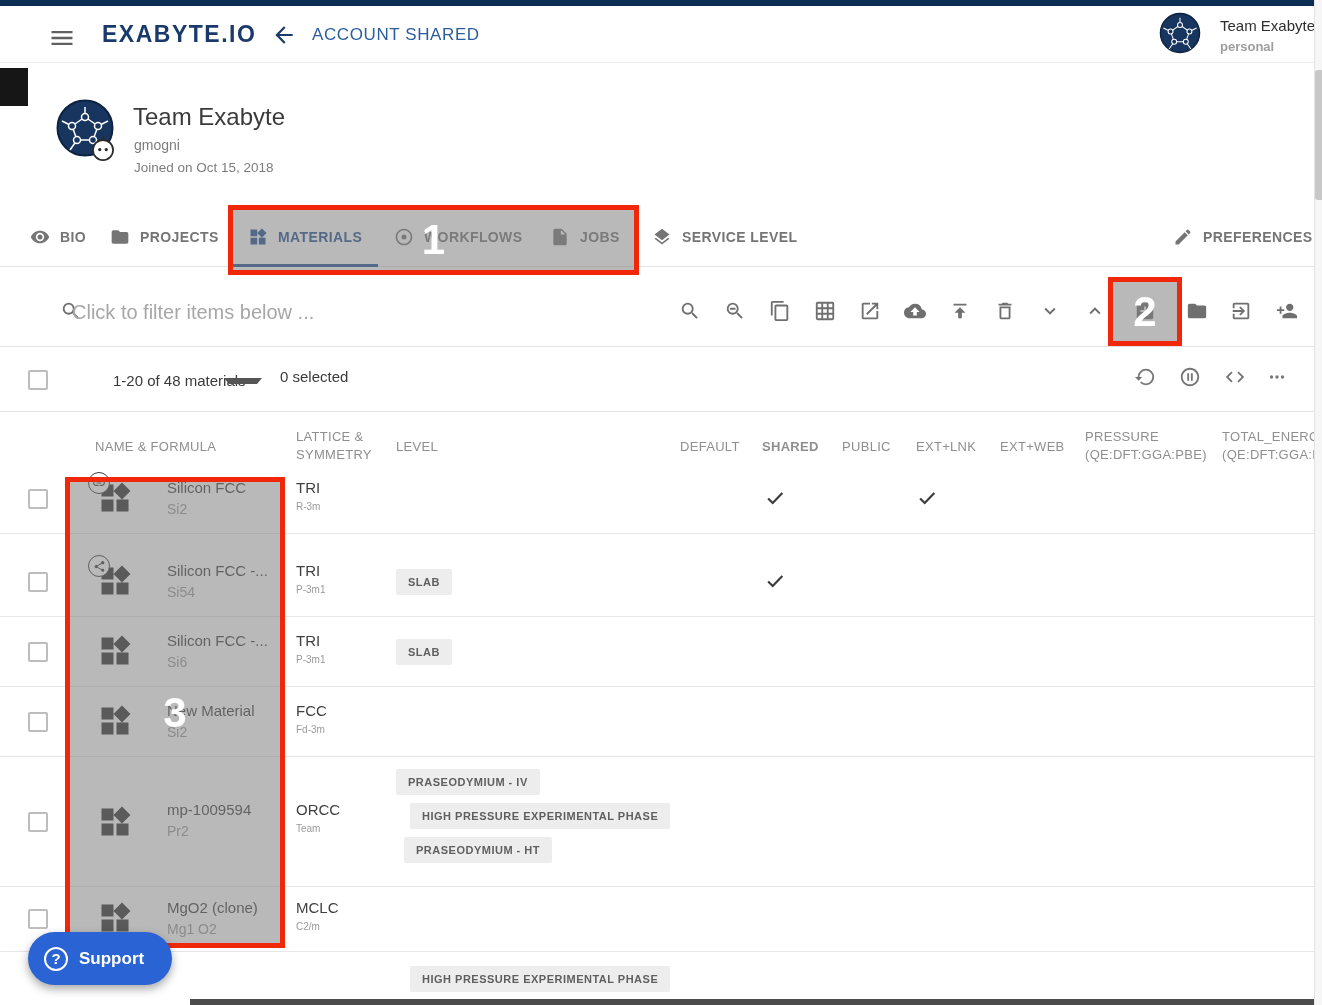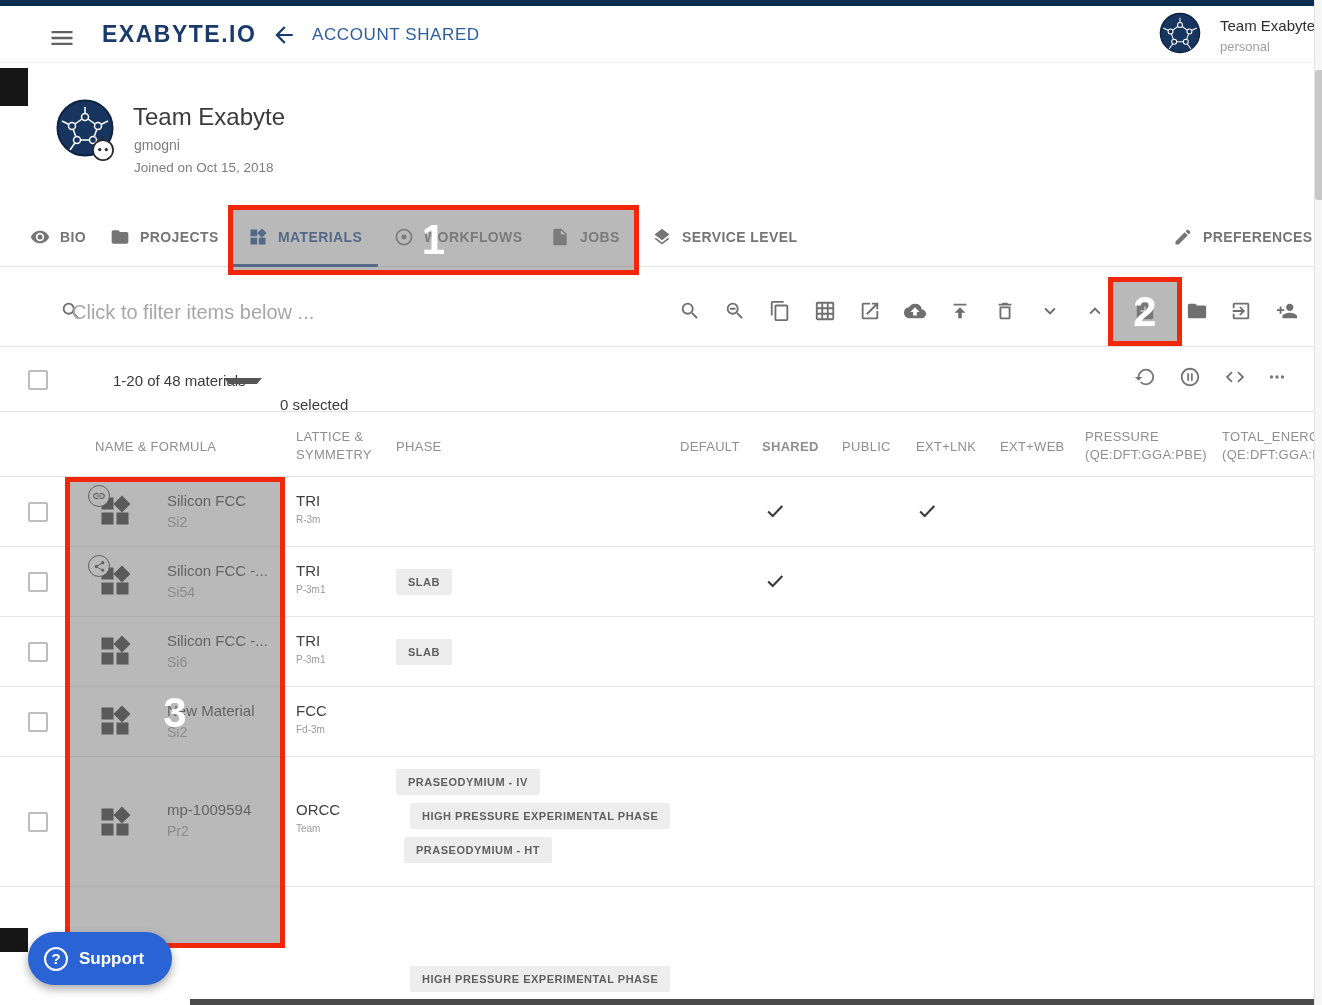--- a/index.html
+++ b/index.html
@@ -109,21 +109,21 @@
         <circle cx="29" cy="29" r="27" fill="#17355e" stroke="#0d2342" stroke-width="2"></circle>
         <path d="M29 18L16 27M29 18l13 9M16 27l5 14M42 27l-5 14M21 41h16M29 18V8M16 27L6 22M42 27l10-5M21 41l-7 10M37 41l7 10" stroke="#fff" stroke-width="1.4" fill="none"></path>
         <circle cx="29" cy="18" r="3.4" fill="#17355e" stroke="#fff" stroke-width="1.4"></circle>
         <circle cx="16" cy="27" r="3.4" fill="#17355e" stroke="#fff" stroke-width="1.4"></circle>
         <circle cx="42" cy="27" r="3.4" fill="#17355e" stroke="#fff" stroke-width="1.4"></circle>
         <circle cx="21" cy="41" r="3.4" fill="#17355e" stroke="#fff" stroke-width="1.4"></circle>
         <circle cx="37" cy="41" r="3.4" fill="#17355e" stroke="#fff" stroke-width="1.4"></circle>
       </svg>
     </div>
     <div class="abs acct-name" style="left:1192px;top:11px;">Team Exabyte</div>
-    <div class="abs acct-type" style="left:1192px;top:33px;">personal</div>
+    <div class="abs acct-type" style="left:1192px;top:33px;font-weight:bold;">personal</div>
   </div>
 
   <div class="abs" style="left:28px;top:99px;width:58px;height:58px;">
     <svg width="58" height="58" viewBox="0 0 58 58">
       <circle cx="29" cy="29" r="27.5" fill="#17355e" stroke="#0d2342" stroke-width="2"></circle>
       <path d="M29 18L16 27M29 18l13 9M16 27l5 14M42 27l-5 14M21 41h16M29 18V8M16 27L6 22M42 27l10-5M21 41l-7 10M37 41l7 10" stroke="#fff" stroke-width="1.5" fill="none"></path>
       <circle cx="29" cy="18" r="3.5" fill="#17355e" stroke="#fff" stroke-width="1.5"></circle>
       <circle cx="16" cy="27" r="3.5" fill="#17355e" stroke="#fff" stroke-width="1.5"></circle>
       <circle cx="42" cy="27" r="3.5" fill="#17355e" stroke="#fff" stroke-width="1.5"></circle>
       <circle cx="21" cy="41" r="3.5" fill="#17355e" stroke="#fff" stroke-width="1.5"></circle>
@@ -279,21 +279,21 @@
   <div class="tbtn" style="left:1276px;">
     <svg width="22" height="22" viewBox="0 0 24 24">
         <path d="M15 12c2.21 0 4-1.79 4-4s-1.79-4-4-4-4 1.79-4 4 1.79 4 4 4zm-9-2V7H4v3H1v2h3v3h2v-3h3v-2H6zm9 4c-2.67 0-8 1.34-8 4v2h16v-2c0-2.66-5.33-4-8-4z"></path>
       </svg>
   </div>
 
   <div class="abs selbar"></div>
   <div class="checkbox" style="left:28px;top:370px;"></div>
   <div class="abs sel-text" style="left:85px;top:372px;cursor:pointer;">1-20 of 48 materials</div>
   <div class="abs caret-down" style="left:224px;top:378px;"></div>
-  <div class="abs sel-text" style="left:252px;top:396px;">0 selected</div>
+  <div class="abs sel-text" style="left:252px;top:368px;">0 selected</div>
   <div class="sbtn" style="left:1134px;">
     <svg width="22" height="22" viewBox="0 0 24 24">
         <path d="M13 3a9 9 0 0 0-9 9H1l3.89 3.89.07.14L9 12H6a7 7 0 1 1 7 7c-1.93 0-3.68-.79-4.94-2.06l-1.42 1.42A8.954 8.954 0 0 0 13 21a9 9 0 0 0 0-18z"></path>
       </svg>
   </div>
   <div class="sbtn" style="left:1179px;">
     <svg width="22" height="22" viewBox="0 0 24 24">
         <path d="M12 2C6.48 2 2 6.48 2 12s4.48 10 10 10 10-4.48 10-10S17.52 2 12 2zm0 18c-4.41 0-8-3.59-8-8s3.59-8 8-8 8 3.59 8 8-3.59 8-8 8zM9 8h2v8H9V8zm4 0h2v8h-2V8z"></path>
       </svg>
   </div>
@@ -306,30 +306,30 @@
     <svg width="22" height="22" viewBox="0 0 24 24">
         <circle cx="6" cy="12" r="1.8"></circle>
         <circle cx="12" cy="12" r="1.8"></circle>
         <circle cx="18" cy="12" r="1.8"></circle>
       </svg>
   </div>
 
   <div class="abs thead"></div>
   <div class="th" style="left:95px;top:438px;">NAME &amp; FORMULA</div>
   <div class="th" style="left:296px;top:428px;width:78px;">LATTICE &amp; SYMMETRY</div>
-  <div class="th" style="left:396px;top:438px;">PHASE</div>
+  <div class="th" style="left:396px;top:438px;">LEVEL</div>
   <div class="th" style="left:680px;top:438px;">DEFAULT</div>
   <div class="th" style="left:762px;top:438px;font-weight:bold;">SHARED</div>
   <div class="th" style="left:842px;top:438px;">PUBLIC</div>
   <div class="th" style="left:916px;top:438px;">EXT+LNK</div>
   <div class="th" style="left:1000px;top:438px;">EXT+WEB</div>
   <div class="th" style="left:1085px;top:428px;width:128px;">PRESSURE (QE:DFT:GGA:PBE)</div>
   <div class="th" style="left:1222px;top:428px;width:140px;overflow:hidden;">TOTAL_ENERGY (QE:DFT:GGA:PBE)</div>
 
-  <div class="row" style="top:477px;height:70px;padding-left:8px;">
+  <div class="row" style="top:464px;height:70px;padding-left:8px;">
     <div class="checkbox" style="left:28px;top:25px;"></div>
     <div class="badge" style="top:8px;">
       <svg width="14" height="14" viewBox="0 0 24 24">
           <path d="M3.9 12c0-1.71 1.39-3.1 3.1-3.1h4V7H7c-2.76 0-5 2.24-5 5s2.24 5 5 5h4v-1.9H7c-1.71 0-3.1-1.39-3.1-3.1zM8 13h8v-2H8v2zm9-6h-4v1.9h4c1.71 0 3.1 1.39 3.1 3.1s-1.39 3.1-3.1 3.1h-4V17h4c2.76 0 5-2.24 5-5s-2.24-5-5-5z"></path>
         </svg>
     </div>
     <div class="mat-icon" style="top:16px;">
       <svg width="36" height="36" viewBox="0 0 24 24">
           <path d="M13 13v8h8v-8h-8zM3 21h8v-8H3v8zM3 3v8h8V3H3zm13.66-1.31L11 7.34 16.66 13l5.66-5.66z"></path>
         </svg>
@@ -410,20 +410,32 @@
     </div>
     <div class="name" style="top:44px;">mp-1009594</div>
     <div class="sub" style="top:66px;">Pr2</div>
     <div class="lat" style="top:44px;">ORCC</div>
     <div class="sym" style="top:66px;">Team</div>
     <span class="chip" style="left:396px;top:12px;">PRASEODYMIUM - IV</span>
     <span class="chip" style="left:410px;top:46px;">HIGH PRESSURE EXPERIMENTAL PHASE</span>
     <span class="chip" style="left:404px;top:80px;">PRASEODYMIUM - HT</span>
   </div>
 
+  <div class="row" style="top:887px;height:65px;">
+    <div class="checkbox" style="left:28px;top:22px;"></div>
+    <div class="mat-icon" style="top:13px;">
+      <svg width="36" height="36" viewBox="0 0 24 24">
+          <path d="M13 13v8h8v-8h-8zM3 21h8v-8H3v8zM3 3v8h8V3H3zm13.66-1.31L11 7.34 16.66 13l5.66-5.66z"></path>
+        </svg>
+    </div>
+    <div class="name" style="top:12px;">MgO2 (clone)</div>
+    <div class="sub" style="top:34px;">Mg1 O2</div>
+    <div class="lat" style="top:12px;">MCLC</div>
+    <div class="sym" style="top:34px;">C2/m</div>
+  </div>
 
   <div class="row" style="top:952px;height:53px;border-bottom:none;">
     <span class="chip" style="left:410px;top:14px;">HIGH PRESSURE EXPERIMENTAL PHASE</span>
   </div>
 
   <div class="anno" style="left:228px;top:205px;width:411px;height:70px;">
     <span>1</span>
   </div>
   <div class="anno" style="left:1108px;top:277px;width:74px;height:69px;">
     <span>2</span>

